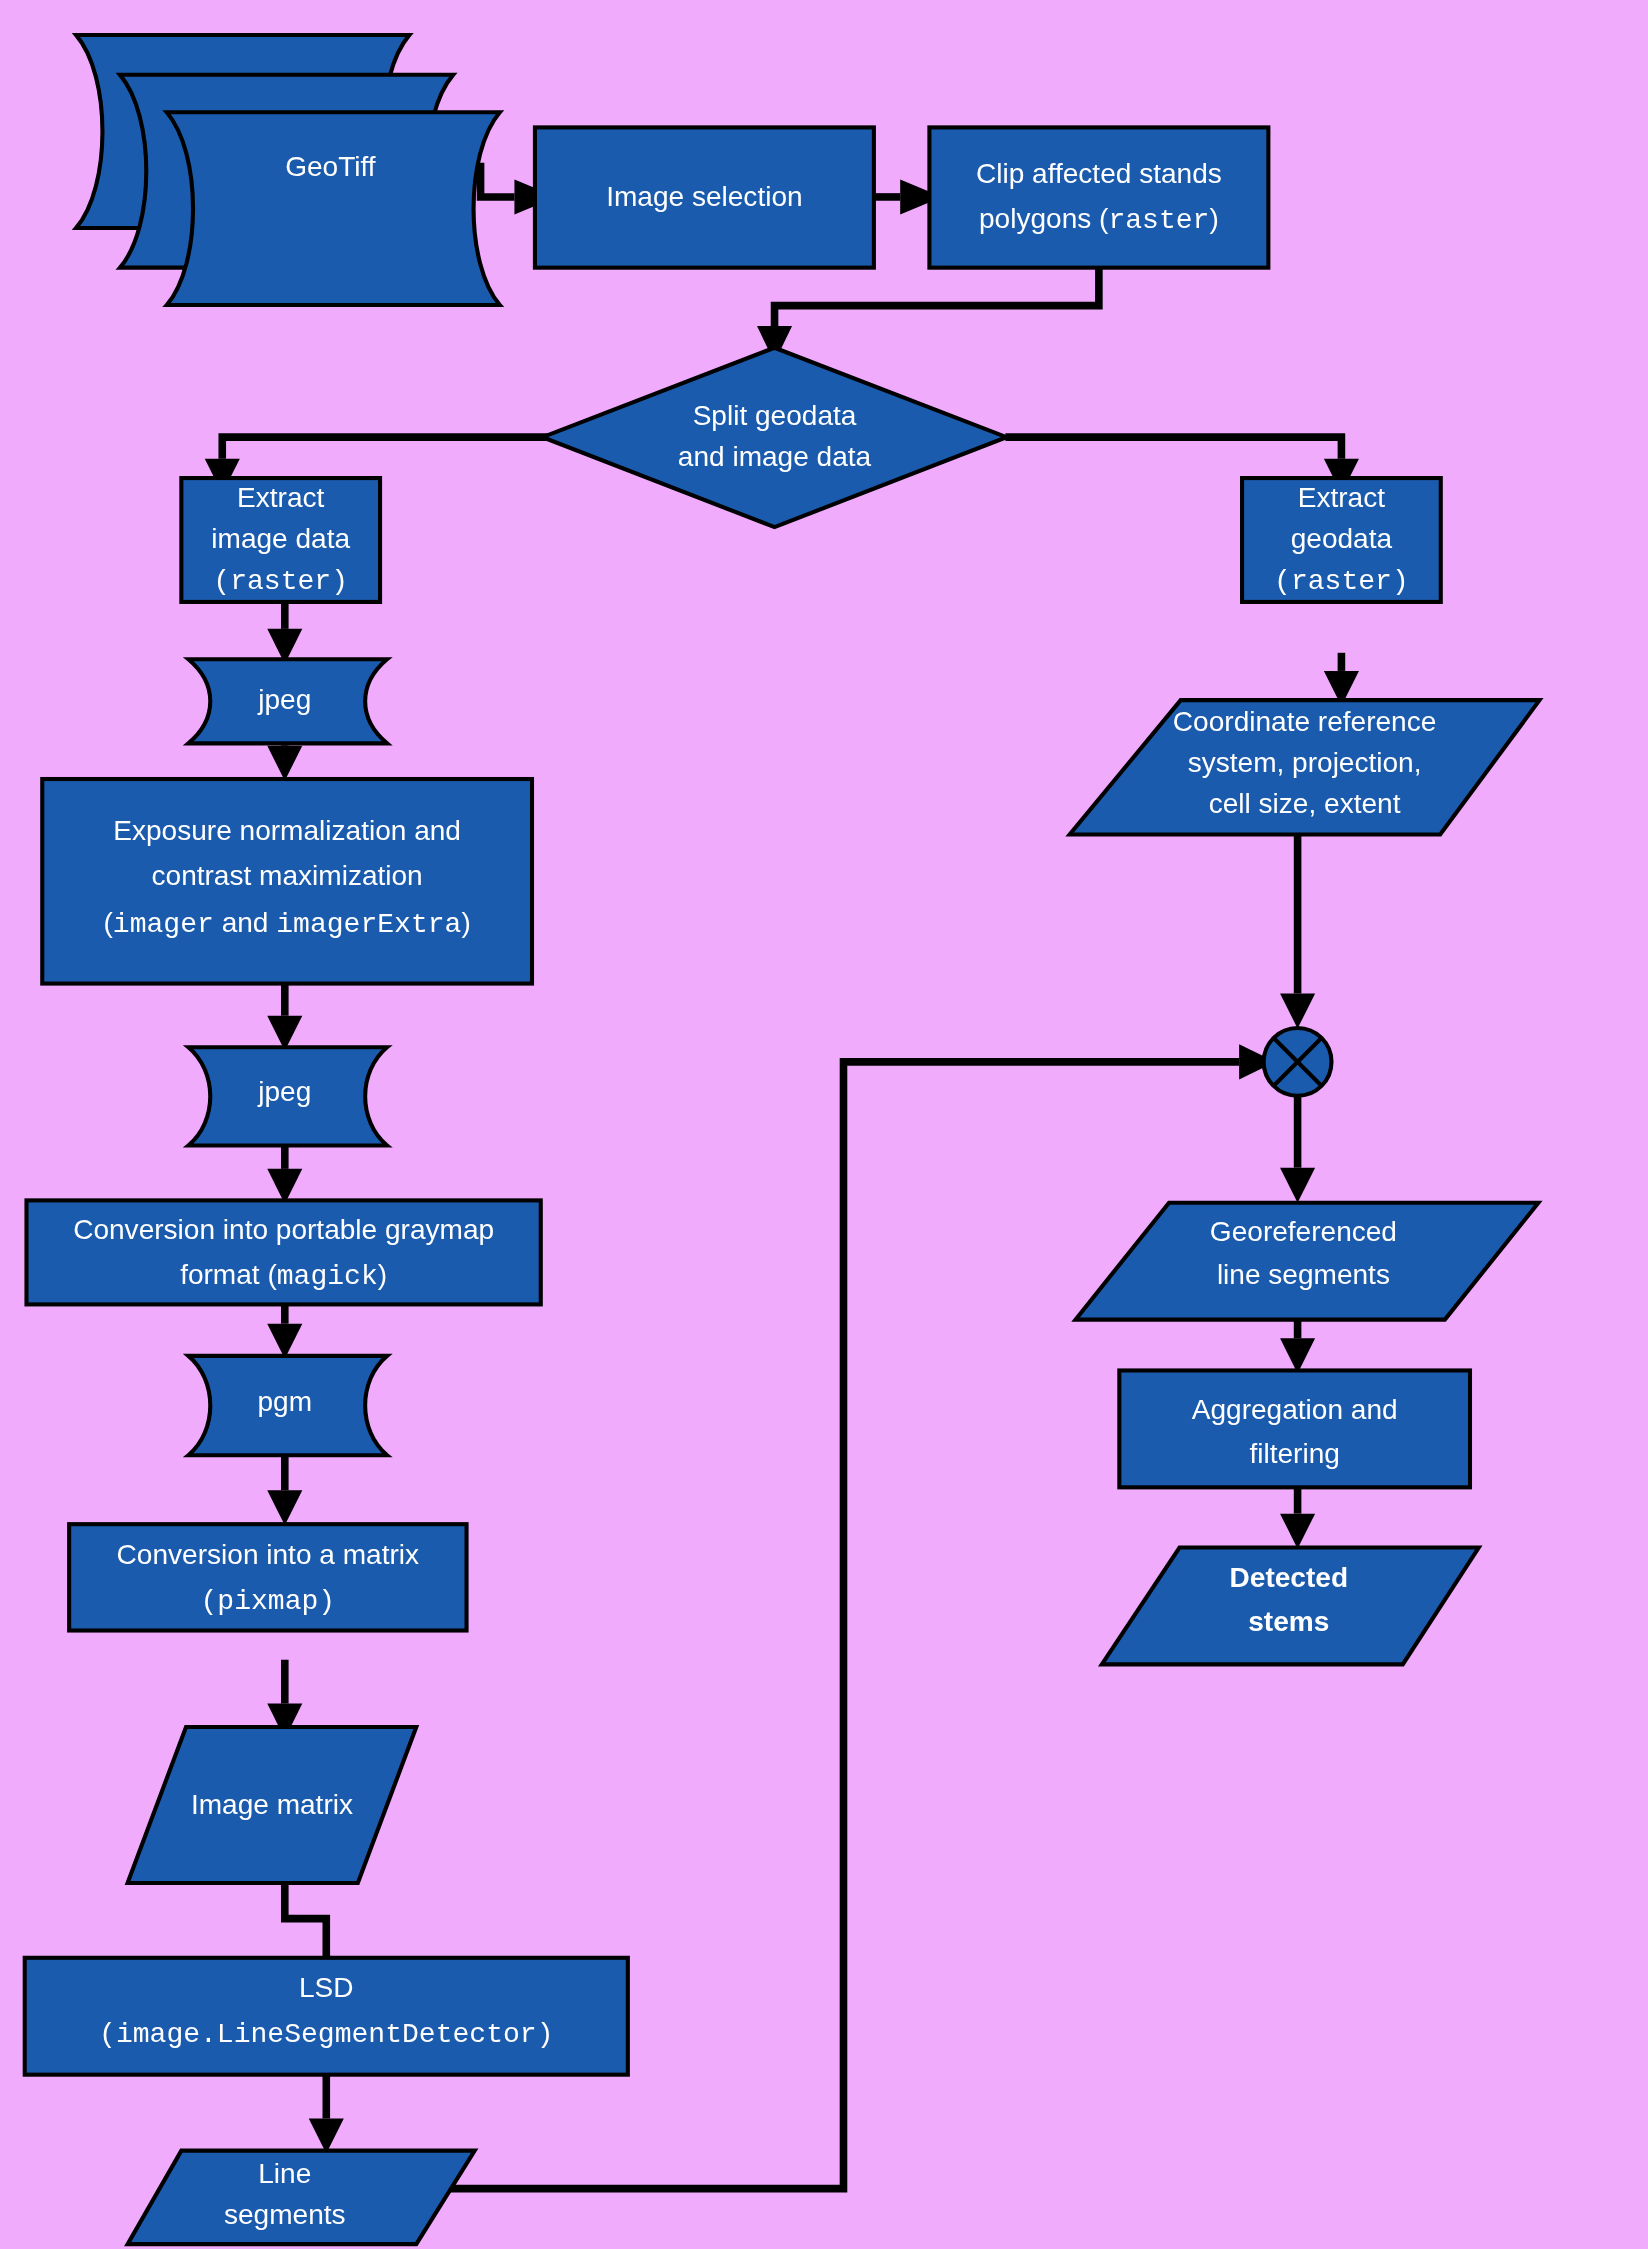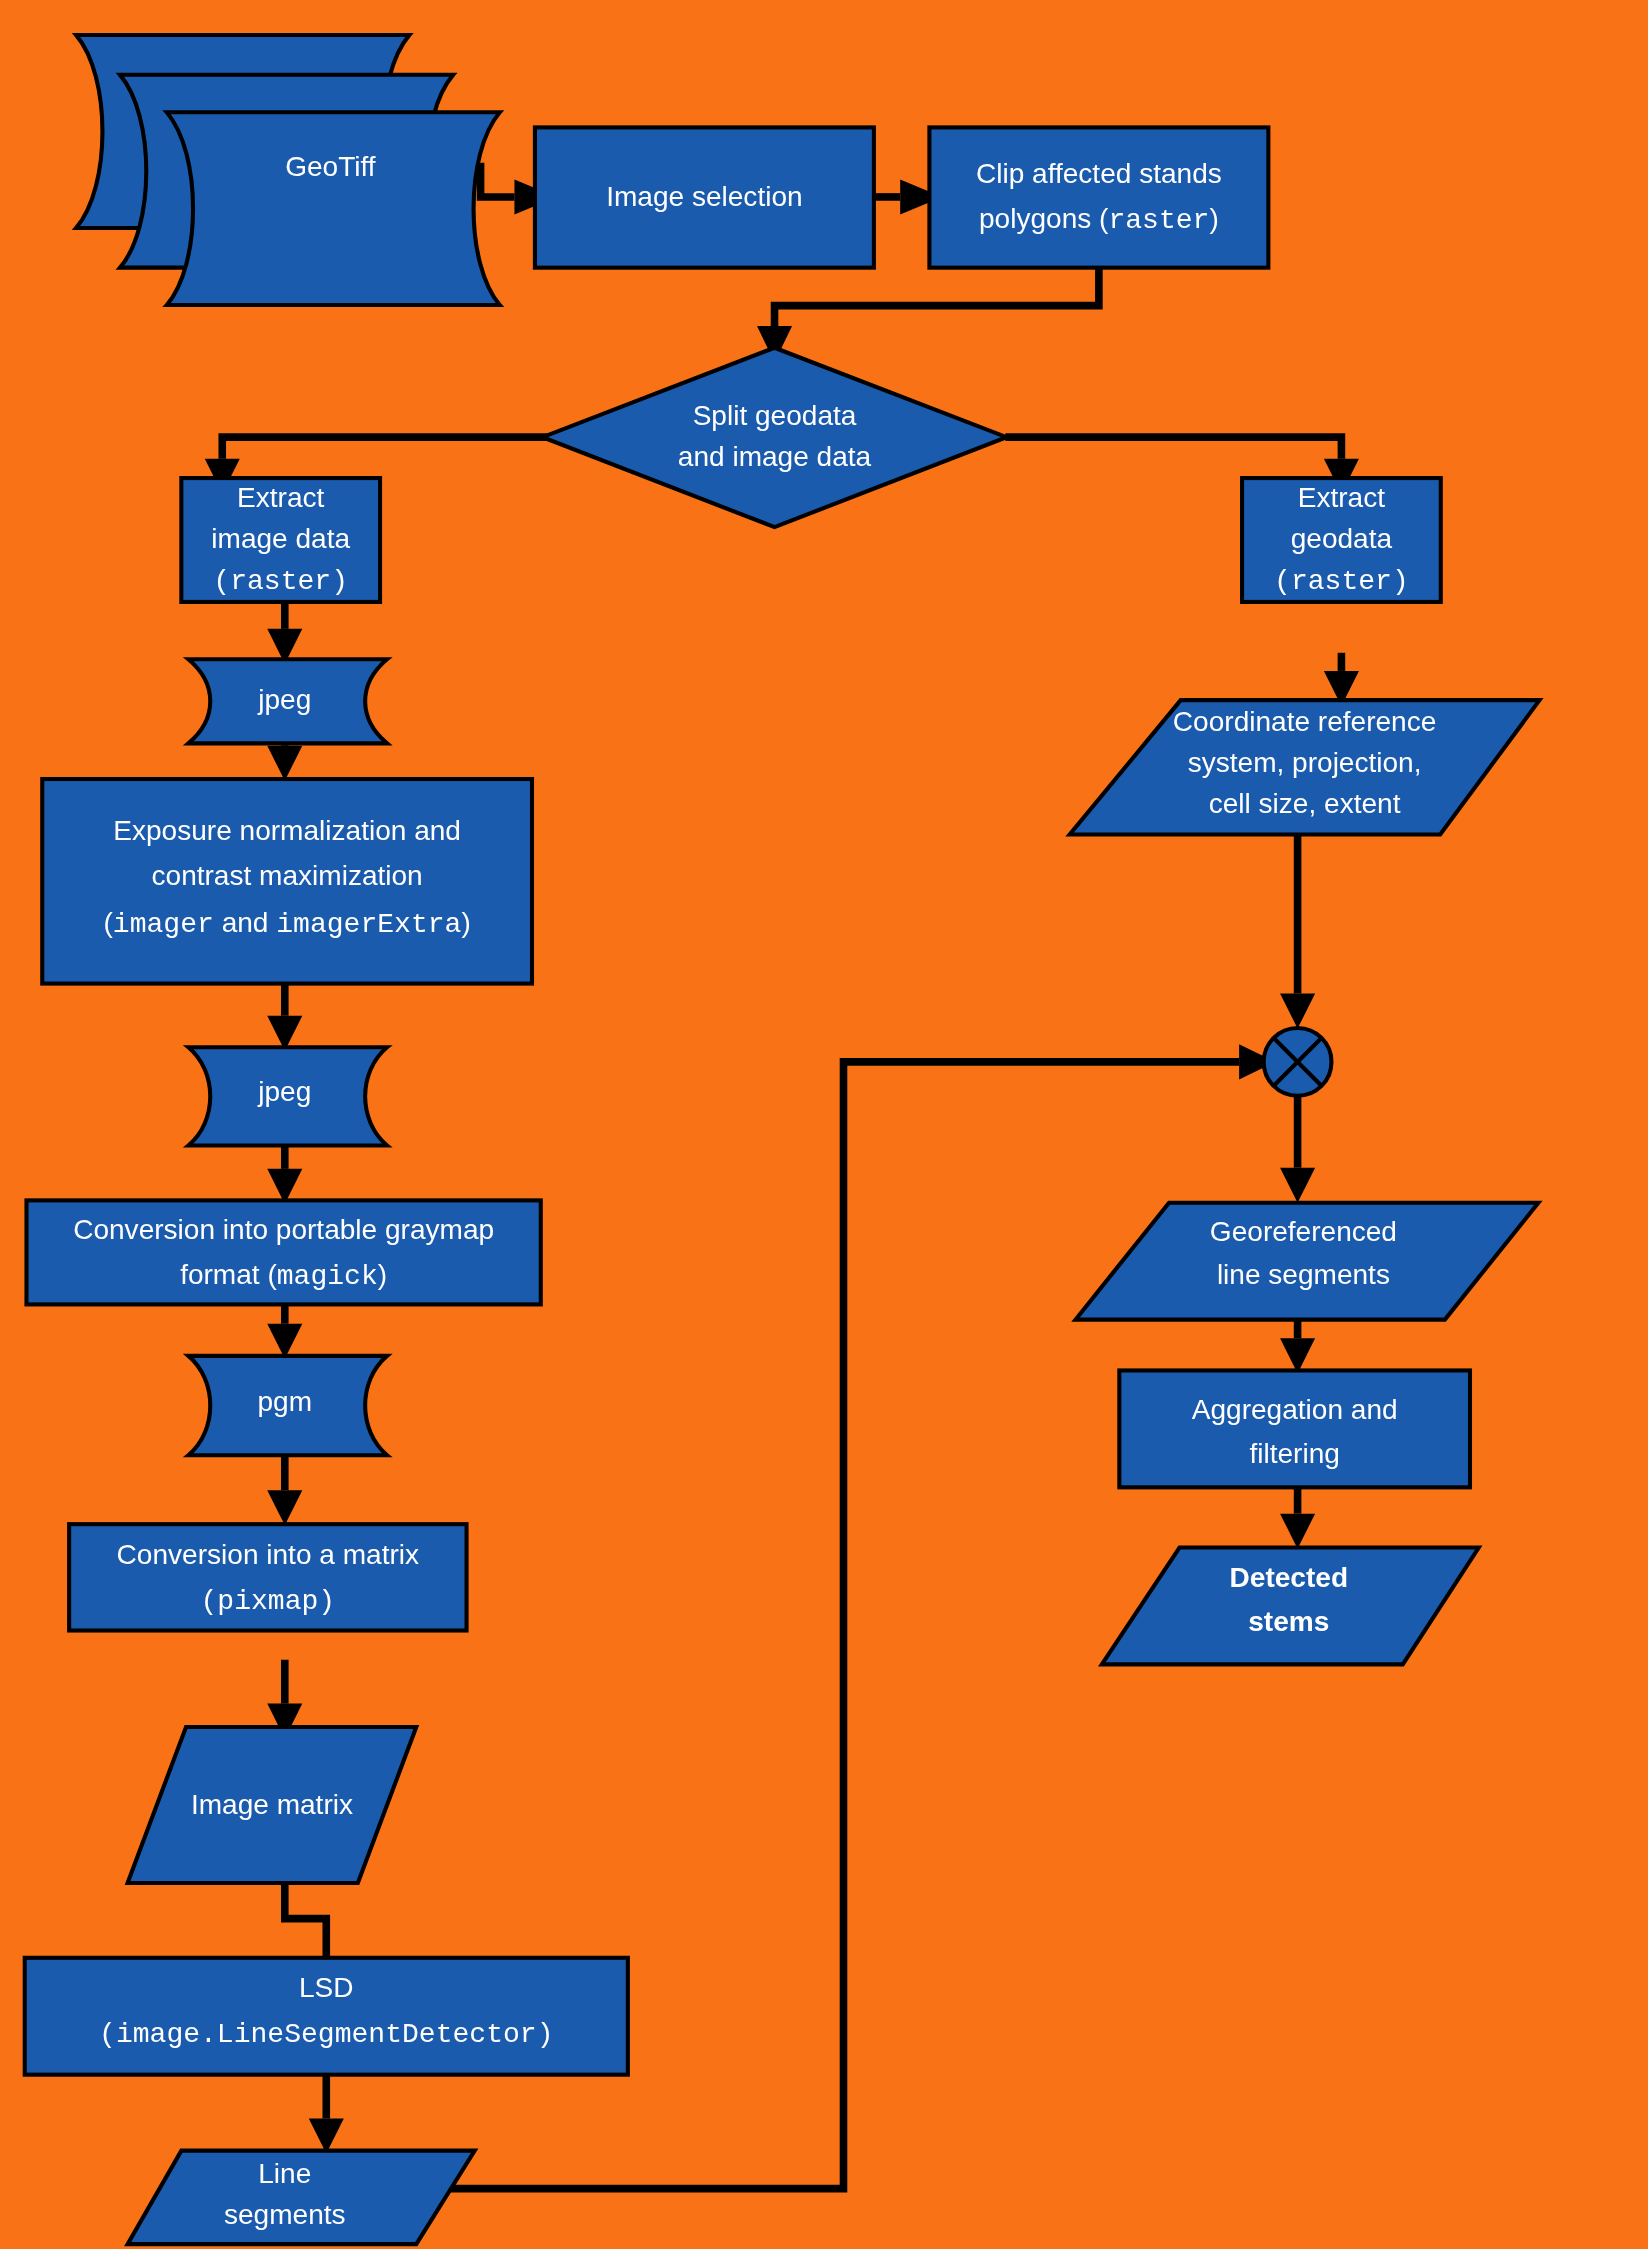--- a/index.html
+++ b/index.html
@@ -7,21 +7,21 @@
     padding: 0;
     background: #ffffff;
   }
   body {
     font-family: "Liberation Sans", sans-serif;
   }
   #diagram-root {
     position: relative;
     width: 1649px;
     height: 2250px;
-    background: #f97316;
+    background: #f0abfc;
     overflow: hidden;
   }
   svg.flow {
     position: absolute;
     top: 0;
     left: 0;
     width: 1649px;
     height: 2250px;
     display: block;
   }

